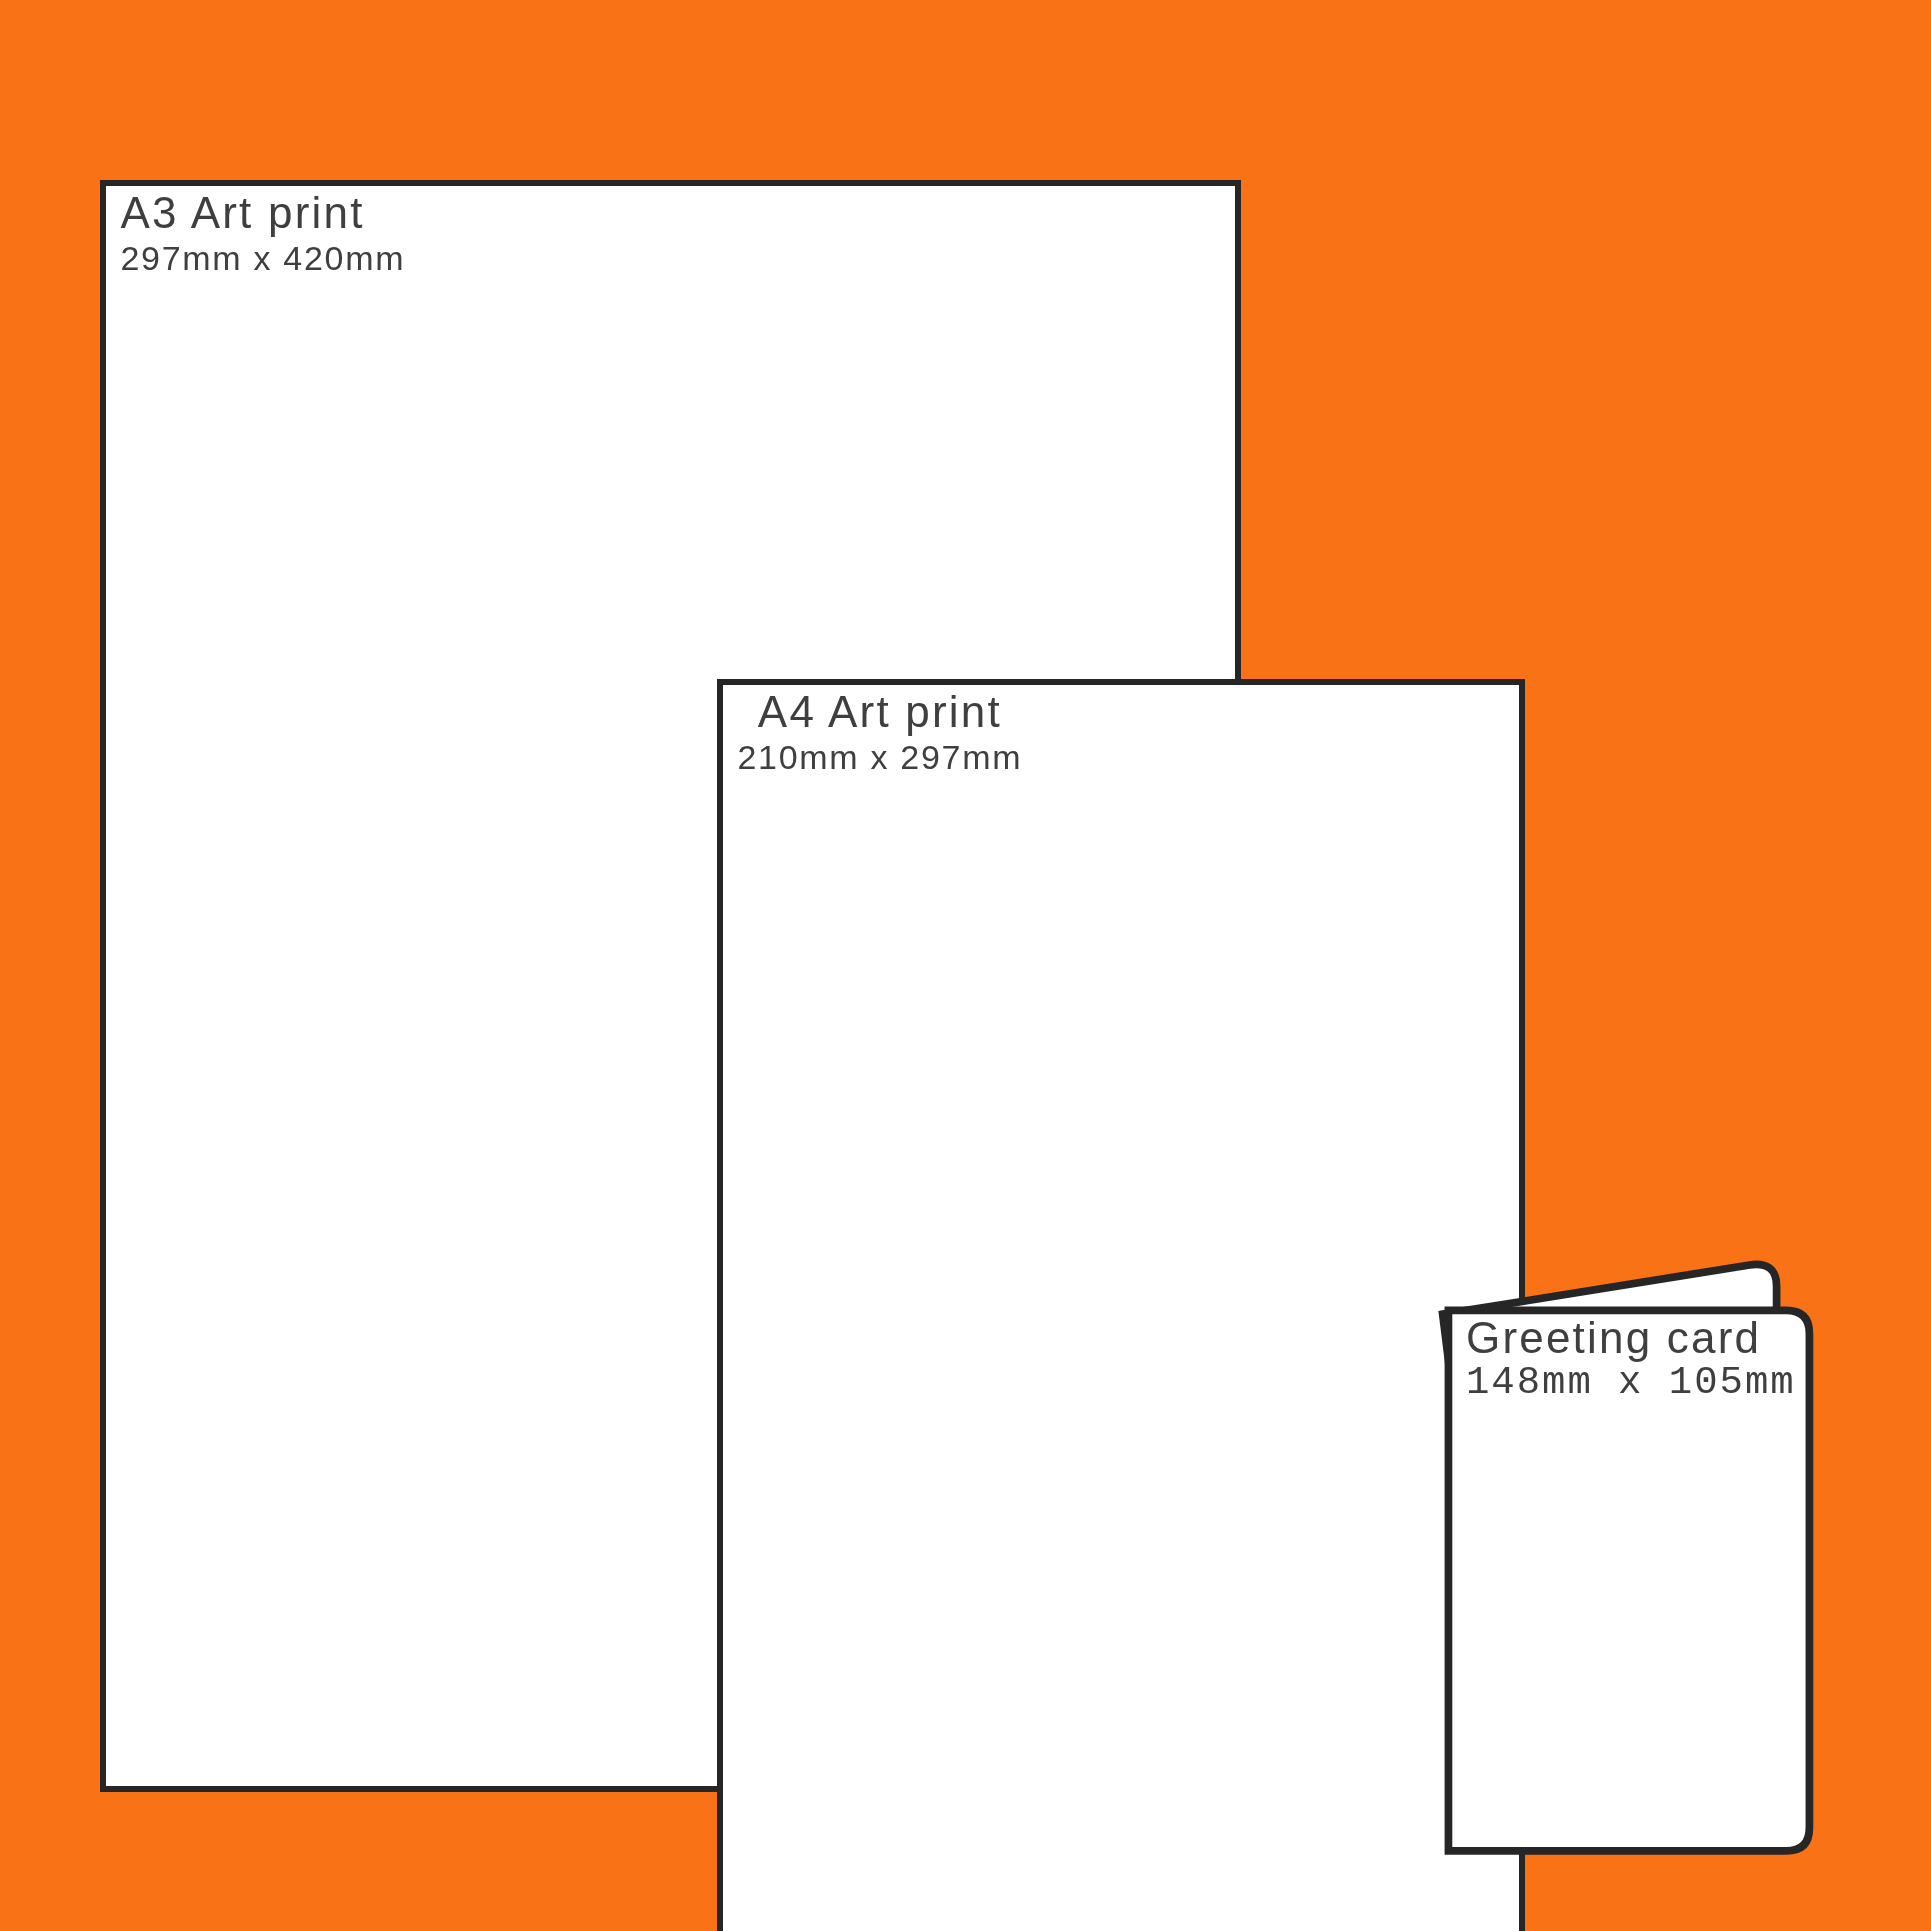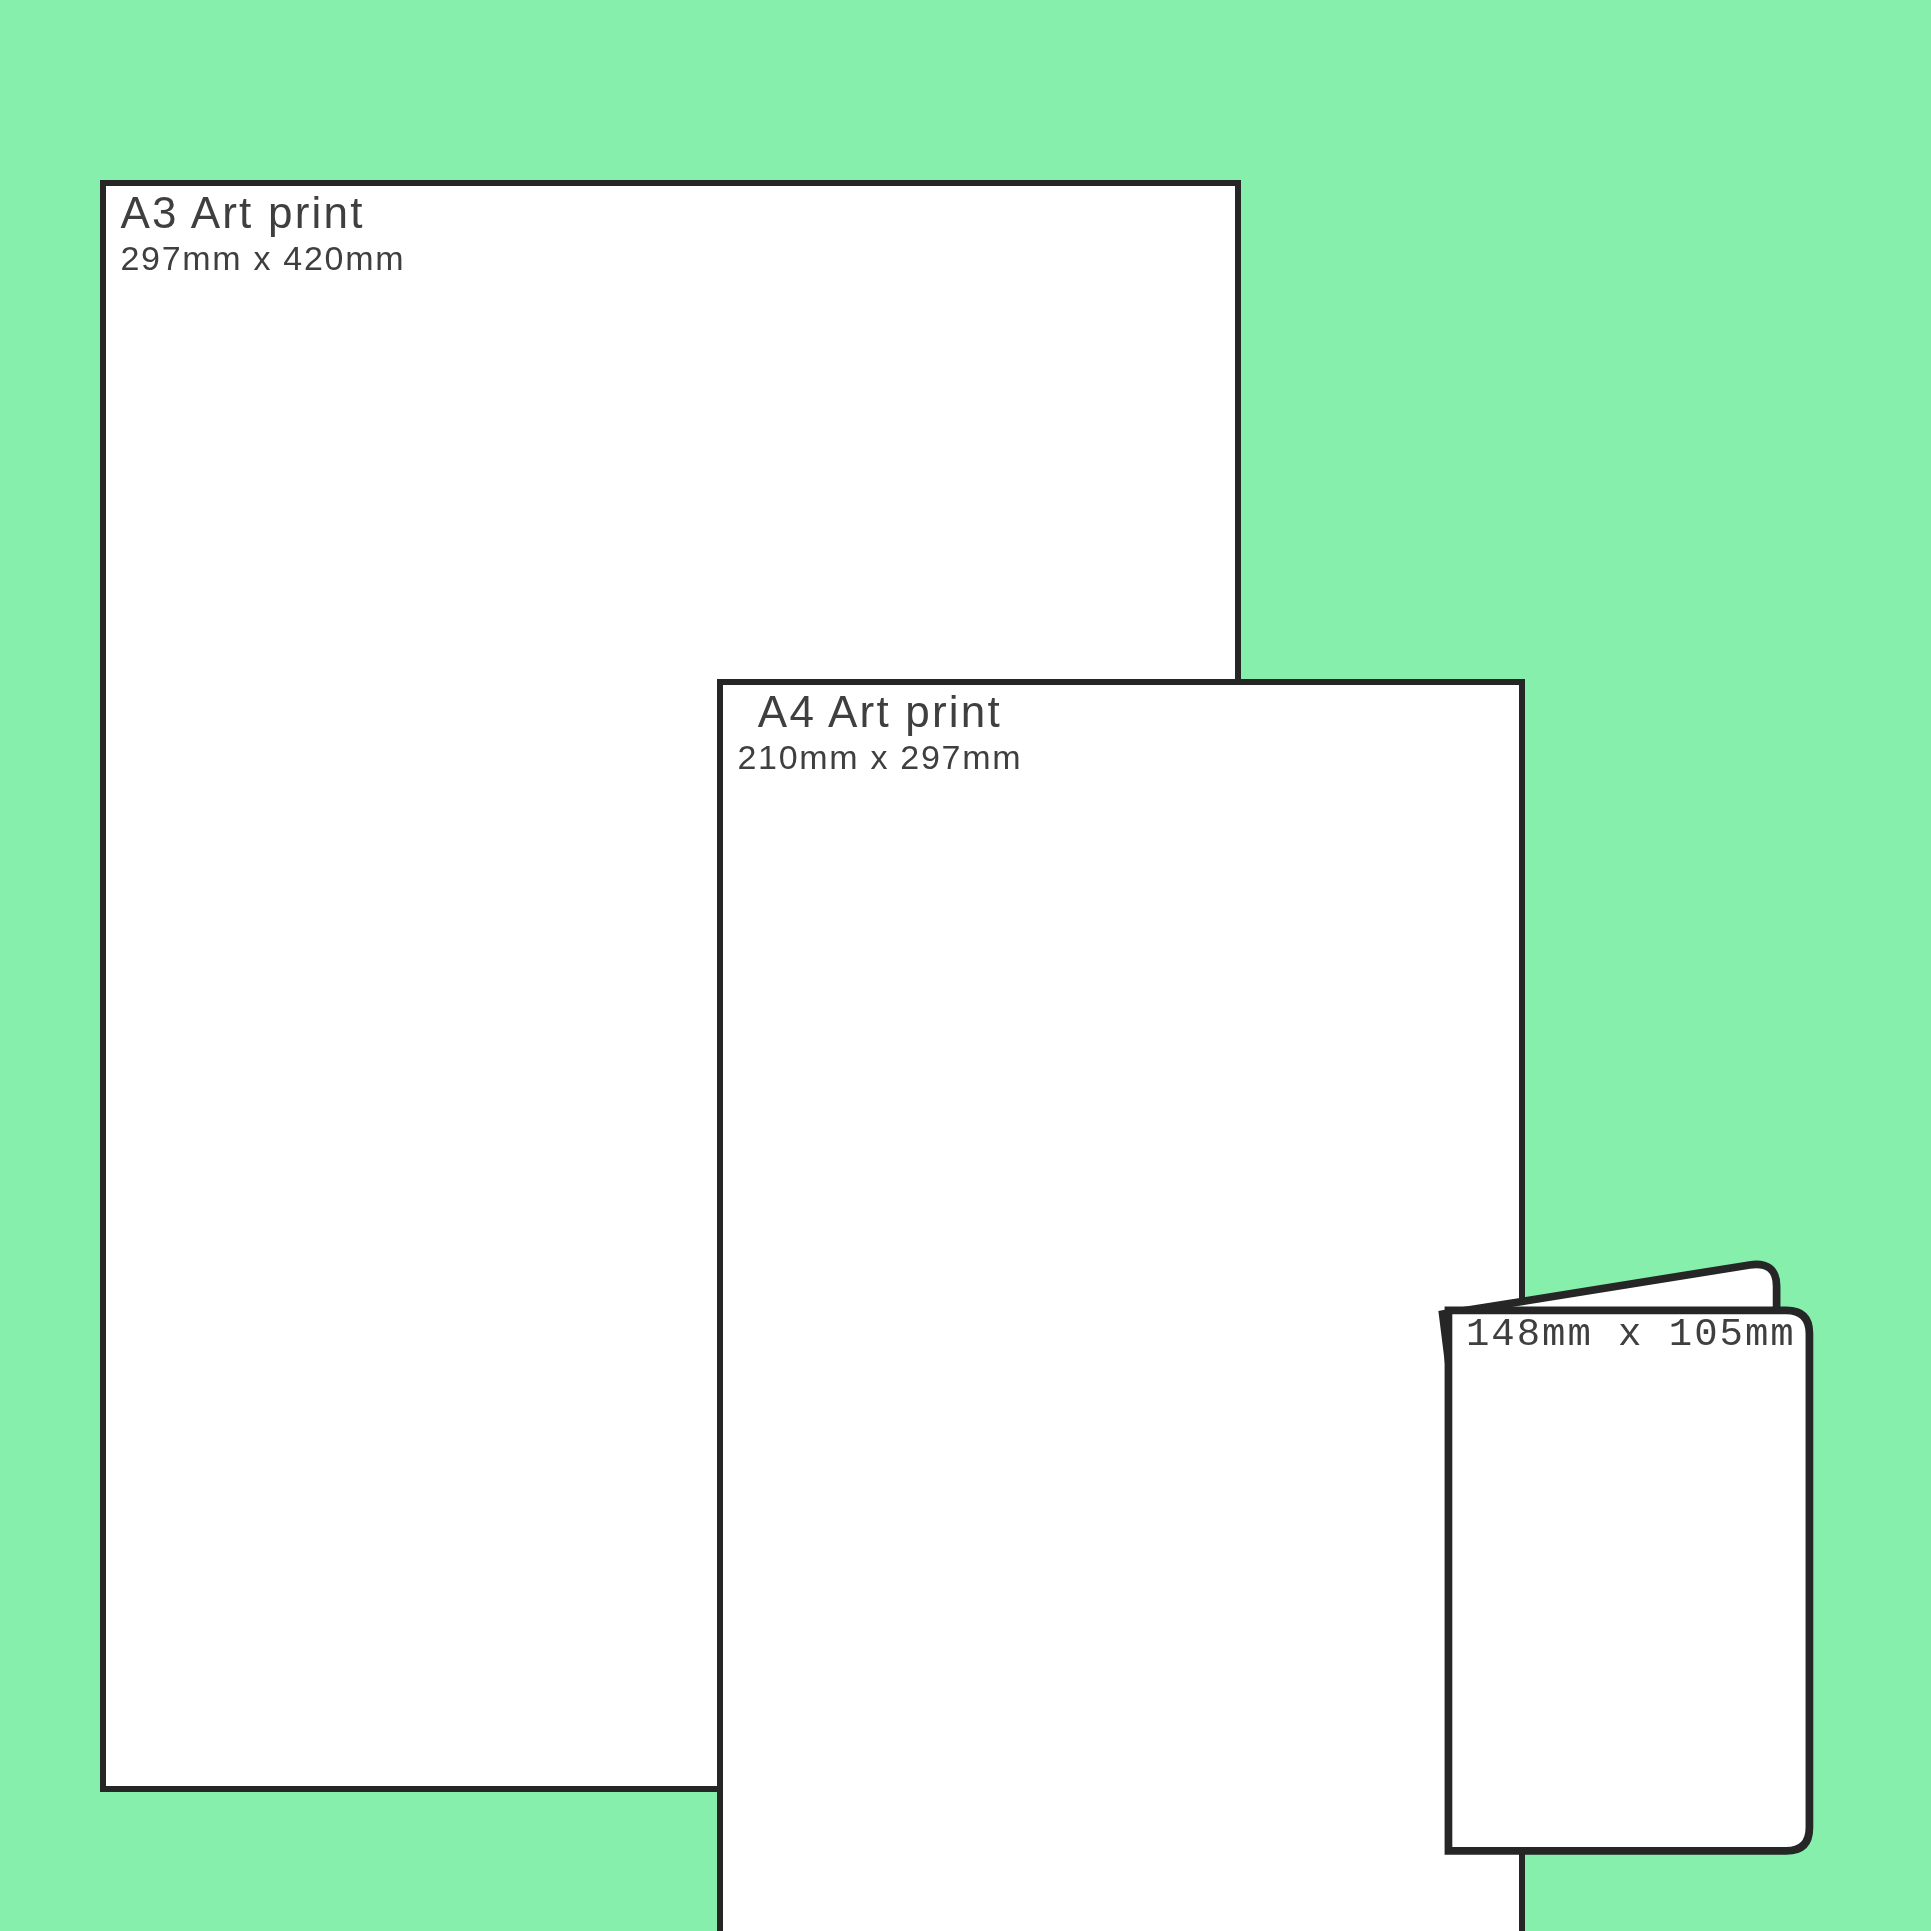--- a/index.html
+++ b/index.html
@@ -4,21 +4,21 @@
 <style>
   html, body {
     margin: 0;
     padding: 0;
     background: #ffffff;
   }
   .canvas {
     position: relative;
     width: 1931px;
     height: 1931px;
-    background: #86efac;
+    background: #f97316;
     overflow: hidden;
     font-family: "Liberation Sans", sans-serif;
   }
   .sheet {
     position: absolute;
     box-sizing: border-box;
     background: #ffffff;
     border: 6.8px solid #262626;
   }
   .sheet-a3 {
@@ -101,17 +101,18 @@
   </div>
 
   <svg class="card-svg" viewBox="0 0 470 660" xmlns="http://www.w3.org/2000/svg">
 
     <path d="M 44 81 L 362 30 Q 390 26 390 52 L 390 145 L 52 145 Z" fill="#ffffff" stroke="#262626" stroke-width="8" stroke-linejoin="miter"></path>
 
     <path d="M 50 77 L 400 77 Q 424 77 424 101 L 424 613 Q 424 637 400 637 L 50 637 Z" fill="#ffffff" stroke="#262626" stroke-width="8" stroke-linejoin="miter"></path>
   </svg>
 
   <div class="card-label">
+    <div class="title">Greeting card</div>
     <div class="dims">148mm x 105mm</div>
   </div>
 
 </div>
 
 
 </body></html>

